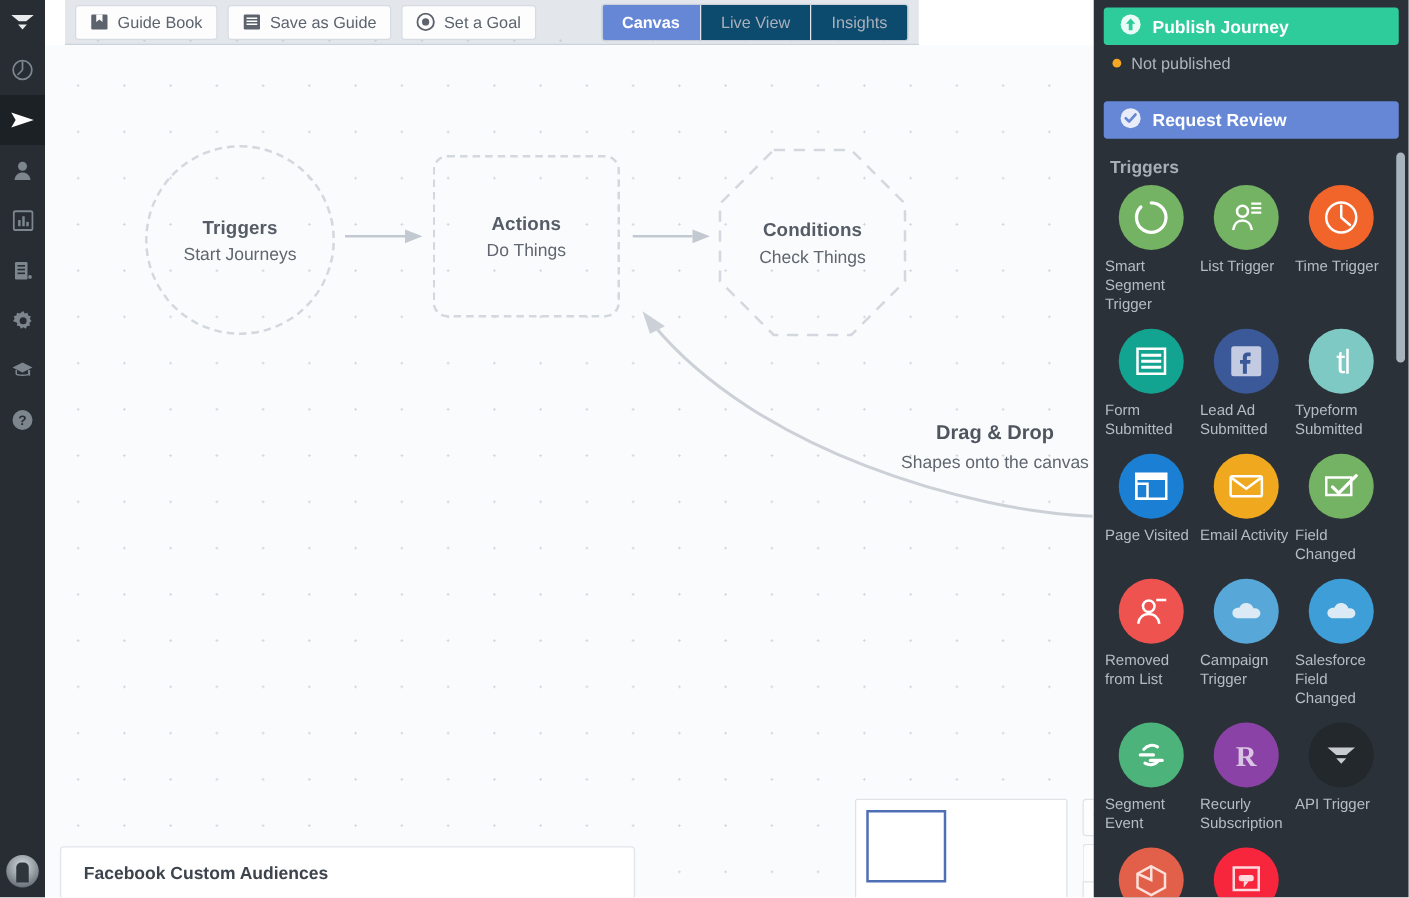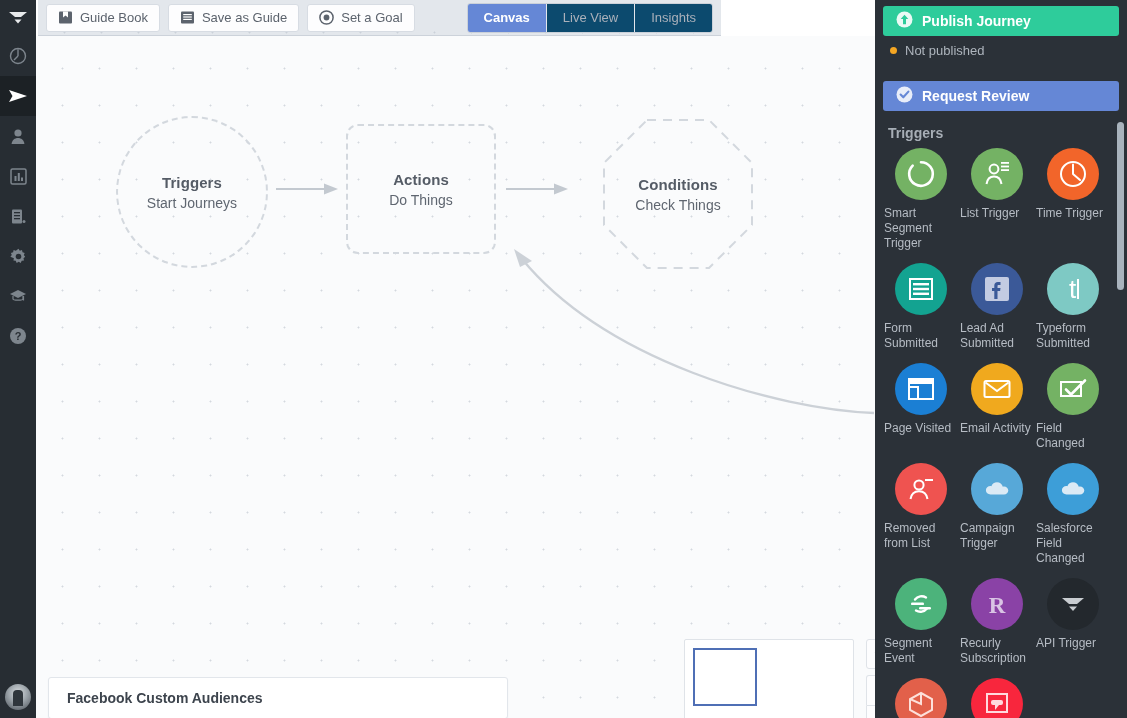--- a/index.html
+++ b/index.html
@@ -36,21 +36,21 @@
     background: radial-gradient(circle at 50% 35%, #d9dde0 0%, #9aa2a8 45%, #4a5158 100%);
     overflow: hidden; position: relative;
   }
   .rail-avatar::after{
     content:""; position:absolute; left:8px; top:6px; width:10px; height:16px;
     background:#2f363c; border-radius:4px 4px 0 0;
   }
 
   
   .toolbar {
-    position: absolute; left: 38px; top: 0; width: 683px; height: 36px;
+    position: absolute; left: 52px; top: 0; width: 683px; height: 36px;
     background: #e3e7ec;
     border-bottom: 1px solid #ccd2da;
     display: flex; align-items: center;
     background-image:
       radial-gradient(circle, rgba(150,160,175,.30) 0.9px, transparent 1.1px);
     background-size: 37px 37px;
     background-position: 8px 14px;
     gap: 28px;
   }
   .tb-left { display: flex; align-items: center; gap: 8px; padding-left: 8px; }
@@ -93,21 +93,21 @@
   }
   .ghost .gt { font-size: 15px; font-weight: bold; color: #555c66; letter-spacing:.1px;}
   .ghost .gs { font-size: 14px; color: #5f6670; margin-top: 4px; }
   #ghost-triggers {
     left: 80px; top: 80px; width: 152px; height: 152px; border-radius: 50%;
   }
   #ghost-actions {
     left: 310px; top: 88px; width: 150px; height: 130px; border-radius: 12px;
   }
   #ghost-conditions {
-    left: 566px; top: 82px; width: 152px; height: 152px;
+    left: 538px; top: 82px; width: 152px; height: 152px;
     border-radius: 0;
     border: none;
   }
   .octagon-svg { position:absolute; left:0; top:0; }
   .ghost-arrow { position: absolute; }
 
   .dragdrop {
     position: absolute; left: 640px; top: 302px; text-align: center;
     width: 240px;
   }
@@ -347,20 +347,24 @@
       <div class="gt" style="z-index:2">Conditions</div>
       <div class="gs" style="z-index:2">Check Things</div>
 
     </div>
 
     <svg style="position:absolute; left:440px; top:205px;" width="400" height="180">
       <path d="M398 172 C 300 168, 130 120, 46 18" fill="none" stroke="#ccd1d7" stroke-width="2.4"></path>
       <path d="M38 8 L56 20 L44 26z" fill="#ccd1d7"></path>
     </svg>
 
+    <div class="dragdrop">
+      <div class="dd-title">Drag &amp; Drop</div>
+      <div class="dd-sub">Shapes onto the canvas</div>
+    </div>
 
     <div class="minimap">
       <div class="minimap-view"></div>
     </div>
 
     <div class="map-ctrls">
       <div class="map-btn pan">
         <span>
           <svg width="15" height="15" viewBox="0 0 15 15">
               <path d="M7.5 0.6 L10 3.4H8.5v3h3V4.9L14.4 7.5 11.5 10.1V8.6h-3v3H10L7.5 14.4 5 11.6h1.5v-3h-3v1.5L0.6 7.5 3.5 4.9v1.5h3v-3H5z" fill="#aab0b8"></path>

